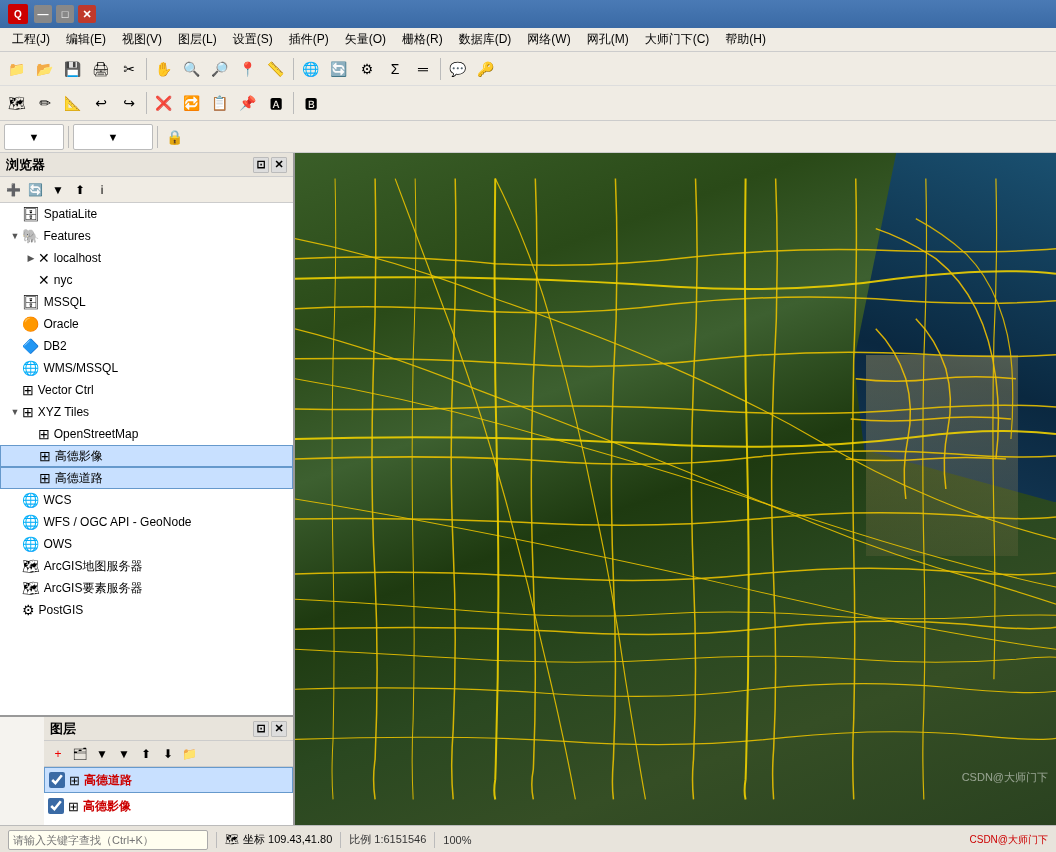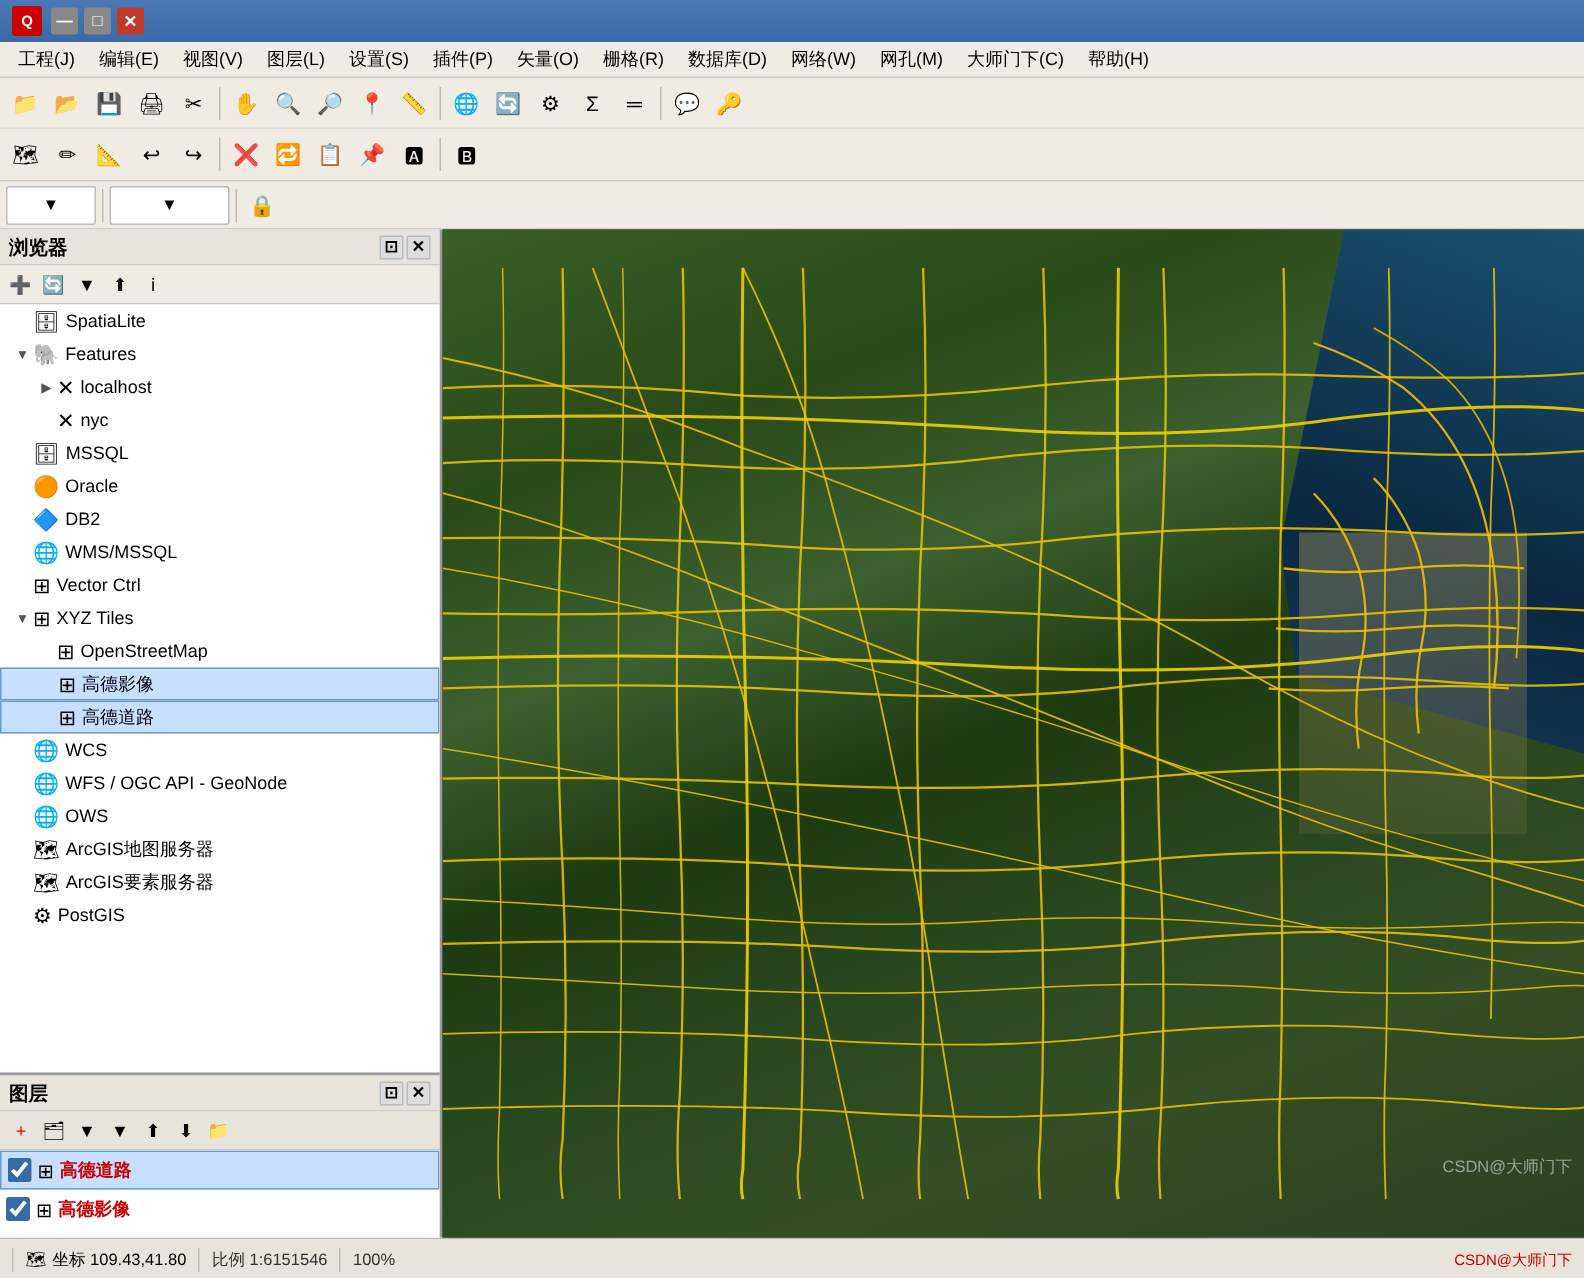--- a/index.html
+++ b/index.html
@@ -158,20 +158,21 @@
     .tree-arrow { width: 14px; display: inline-flex; align-items: center; justify-content: center; font-size: 9px; color: #555; }
     .tree-icon { margin-right: 4px; font-size: 14px; }
     .tree-label { font-size: 12px; }
 
     
     .layers-panel {
       height: 110px;
       border-top: 2px solid #999;
       display: flex;
       flex-direction: column;
+      padding-left: 44px;
     }
 
     .layers-toolbar {
       background: #e8e4dc;
       height: 26px;
       display: flex;
       align-items: center;
       padding: 2px 4px;
       gap: 2px;
       border-bottom: 1px solid #ccc;
@@ -565,20 +566,21 @@
         <path d="M580,50 Q610,60 640,80 Q665,100 680,130 Q695,160 700,200 Q705,240 700,280" stroke-width="1.5" stroke="#f0c000"></path>
         <path d="M620,40 Q648,55 670,75 Q690,95 702,125 Q714,155 716,190 Q718,225 715,260" stroke-width="1.2" stroke="#e0b800"></path>
       </g>
     </svg>
 
     <div class="watermark" style="color:rgba(255,255,255,0.5); font-size:11px;">CSDN@大师门下</div>
   </div>
 </div>
 
 <div class="status-bar">
+  <input type="text" class="status-search" placeholder="请输入关键字查找（Ctrl+K）" style="">
   <div class="status-separator"></div>
   <span class="status-item">
     <span>🗺</span>
     <span>坐标 109.43,41.80</span>
   </span>
   <div class="status-separator"></div>
   <span class="status-scale">比例 1:6151546</span>
   <div class="status-separator"></div>
   <span class="status-zoom">100%</span>
   <span class="status-brand">CSDN@大师门下</span>

